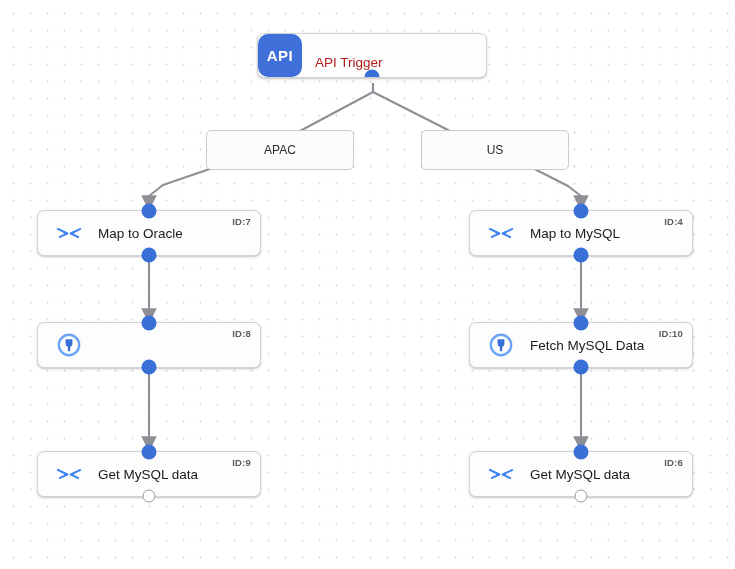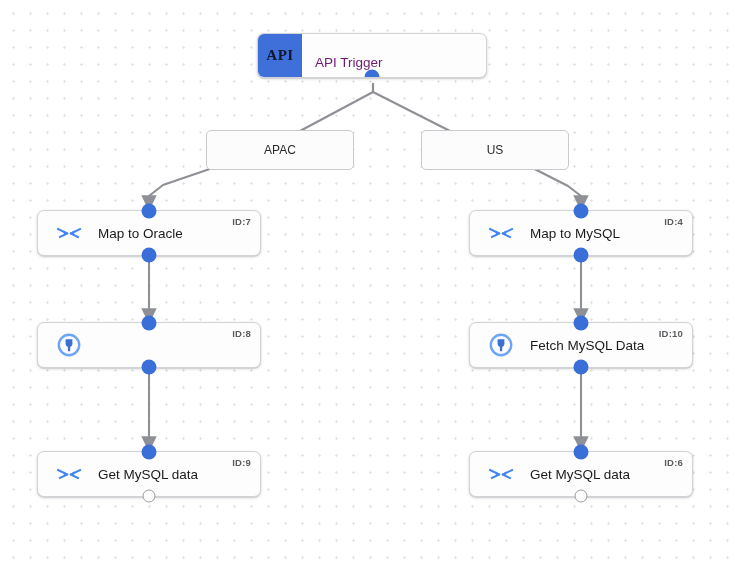--- a/index.html
+++ b/index.html
@@ -43,33 +43,34 @@
 
   
   .node.trigger {
     padding: 0;
     overflow: hidden;
   }
   .api-badge {
     width: 44px;
     align-self: stretch;
     background: #3f6fd8;
-    color: #0f172a;
+    color: #ffffff;
     display: flex;
     align-items: center;
     justify-content: center;
-    font-family: Liberation Serif, serif;
+    font-family: Liberation Sans, sans-serif;
     font-size: 15px;
     font-weight: bold;
     letter-spacing: 0.5px;
+    border-radius: 10px;
   }
   .trigger-label {
     padding-left: 13px;
     font-size: 13.5px;
-    color: #701a75;
+    color: #b91c1c;
     margin-top: 13px;
   }
 
   
   .node.step {
     padding: 0 10px;
   }
   .node-icon {
     width: 30px;
     height: 26px;

